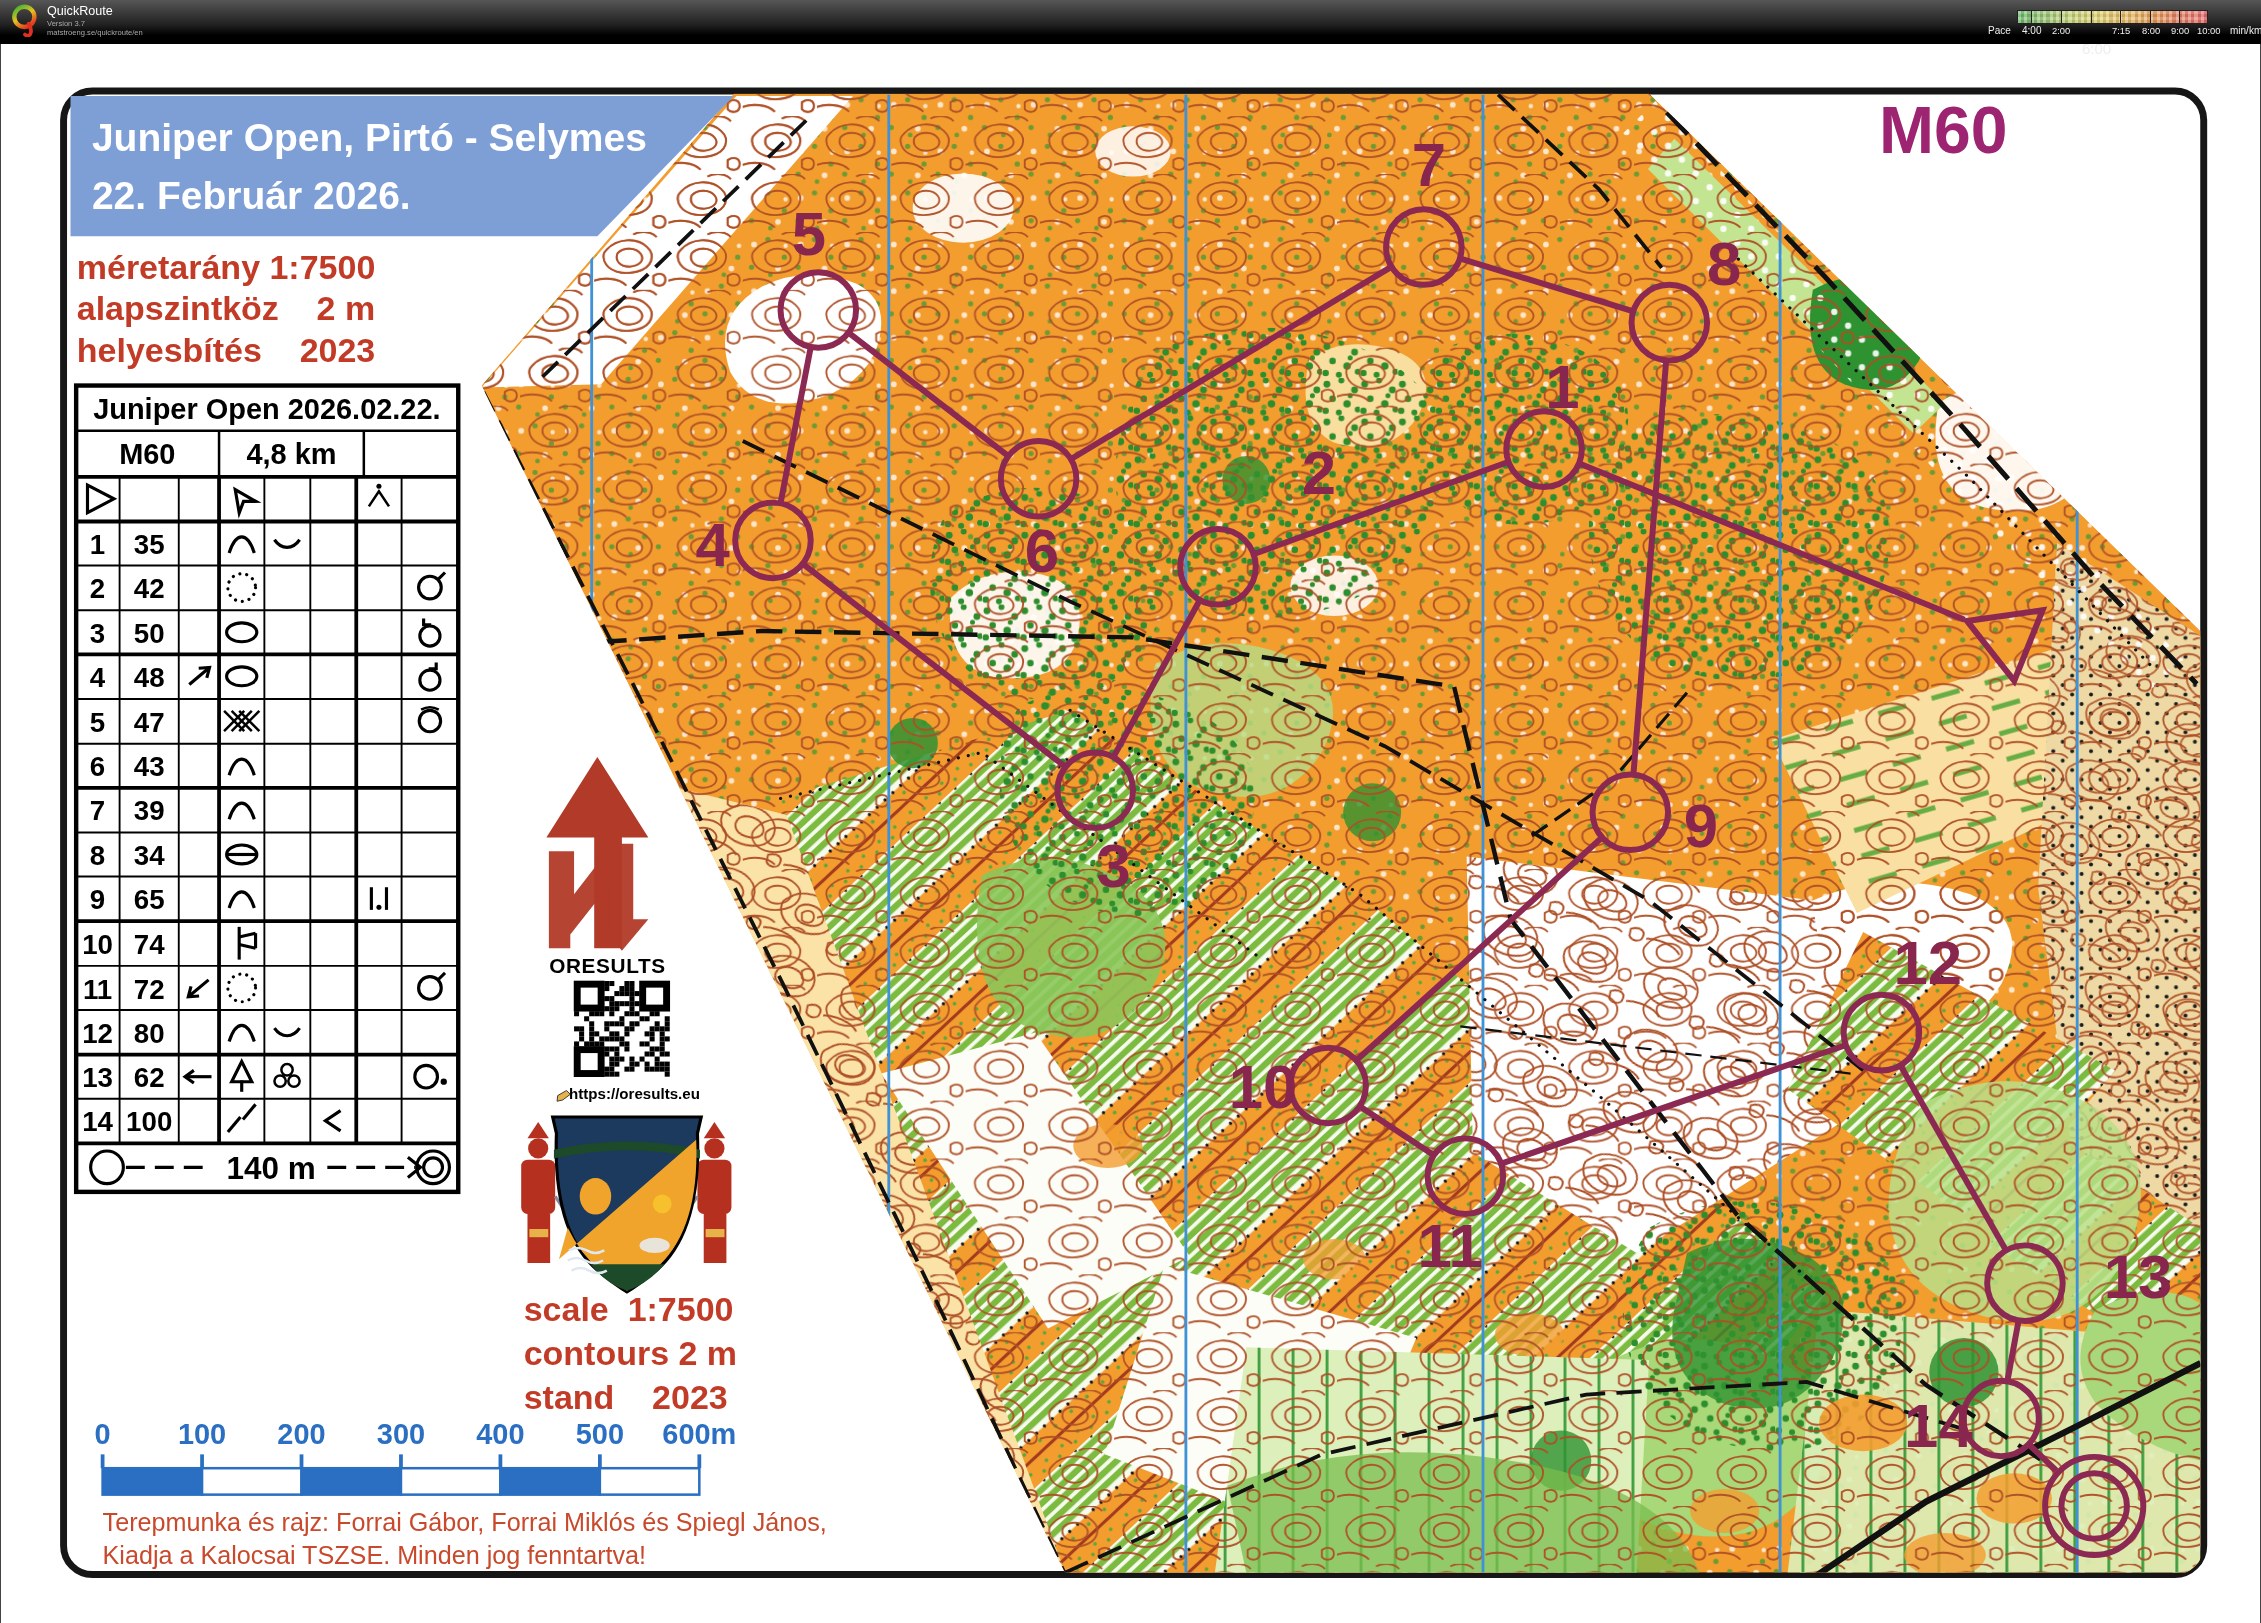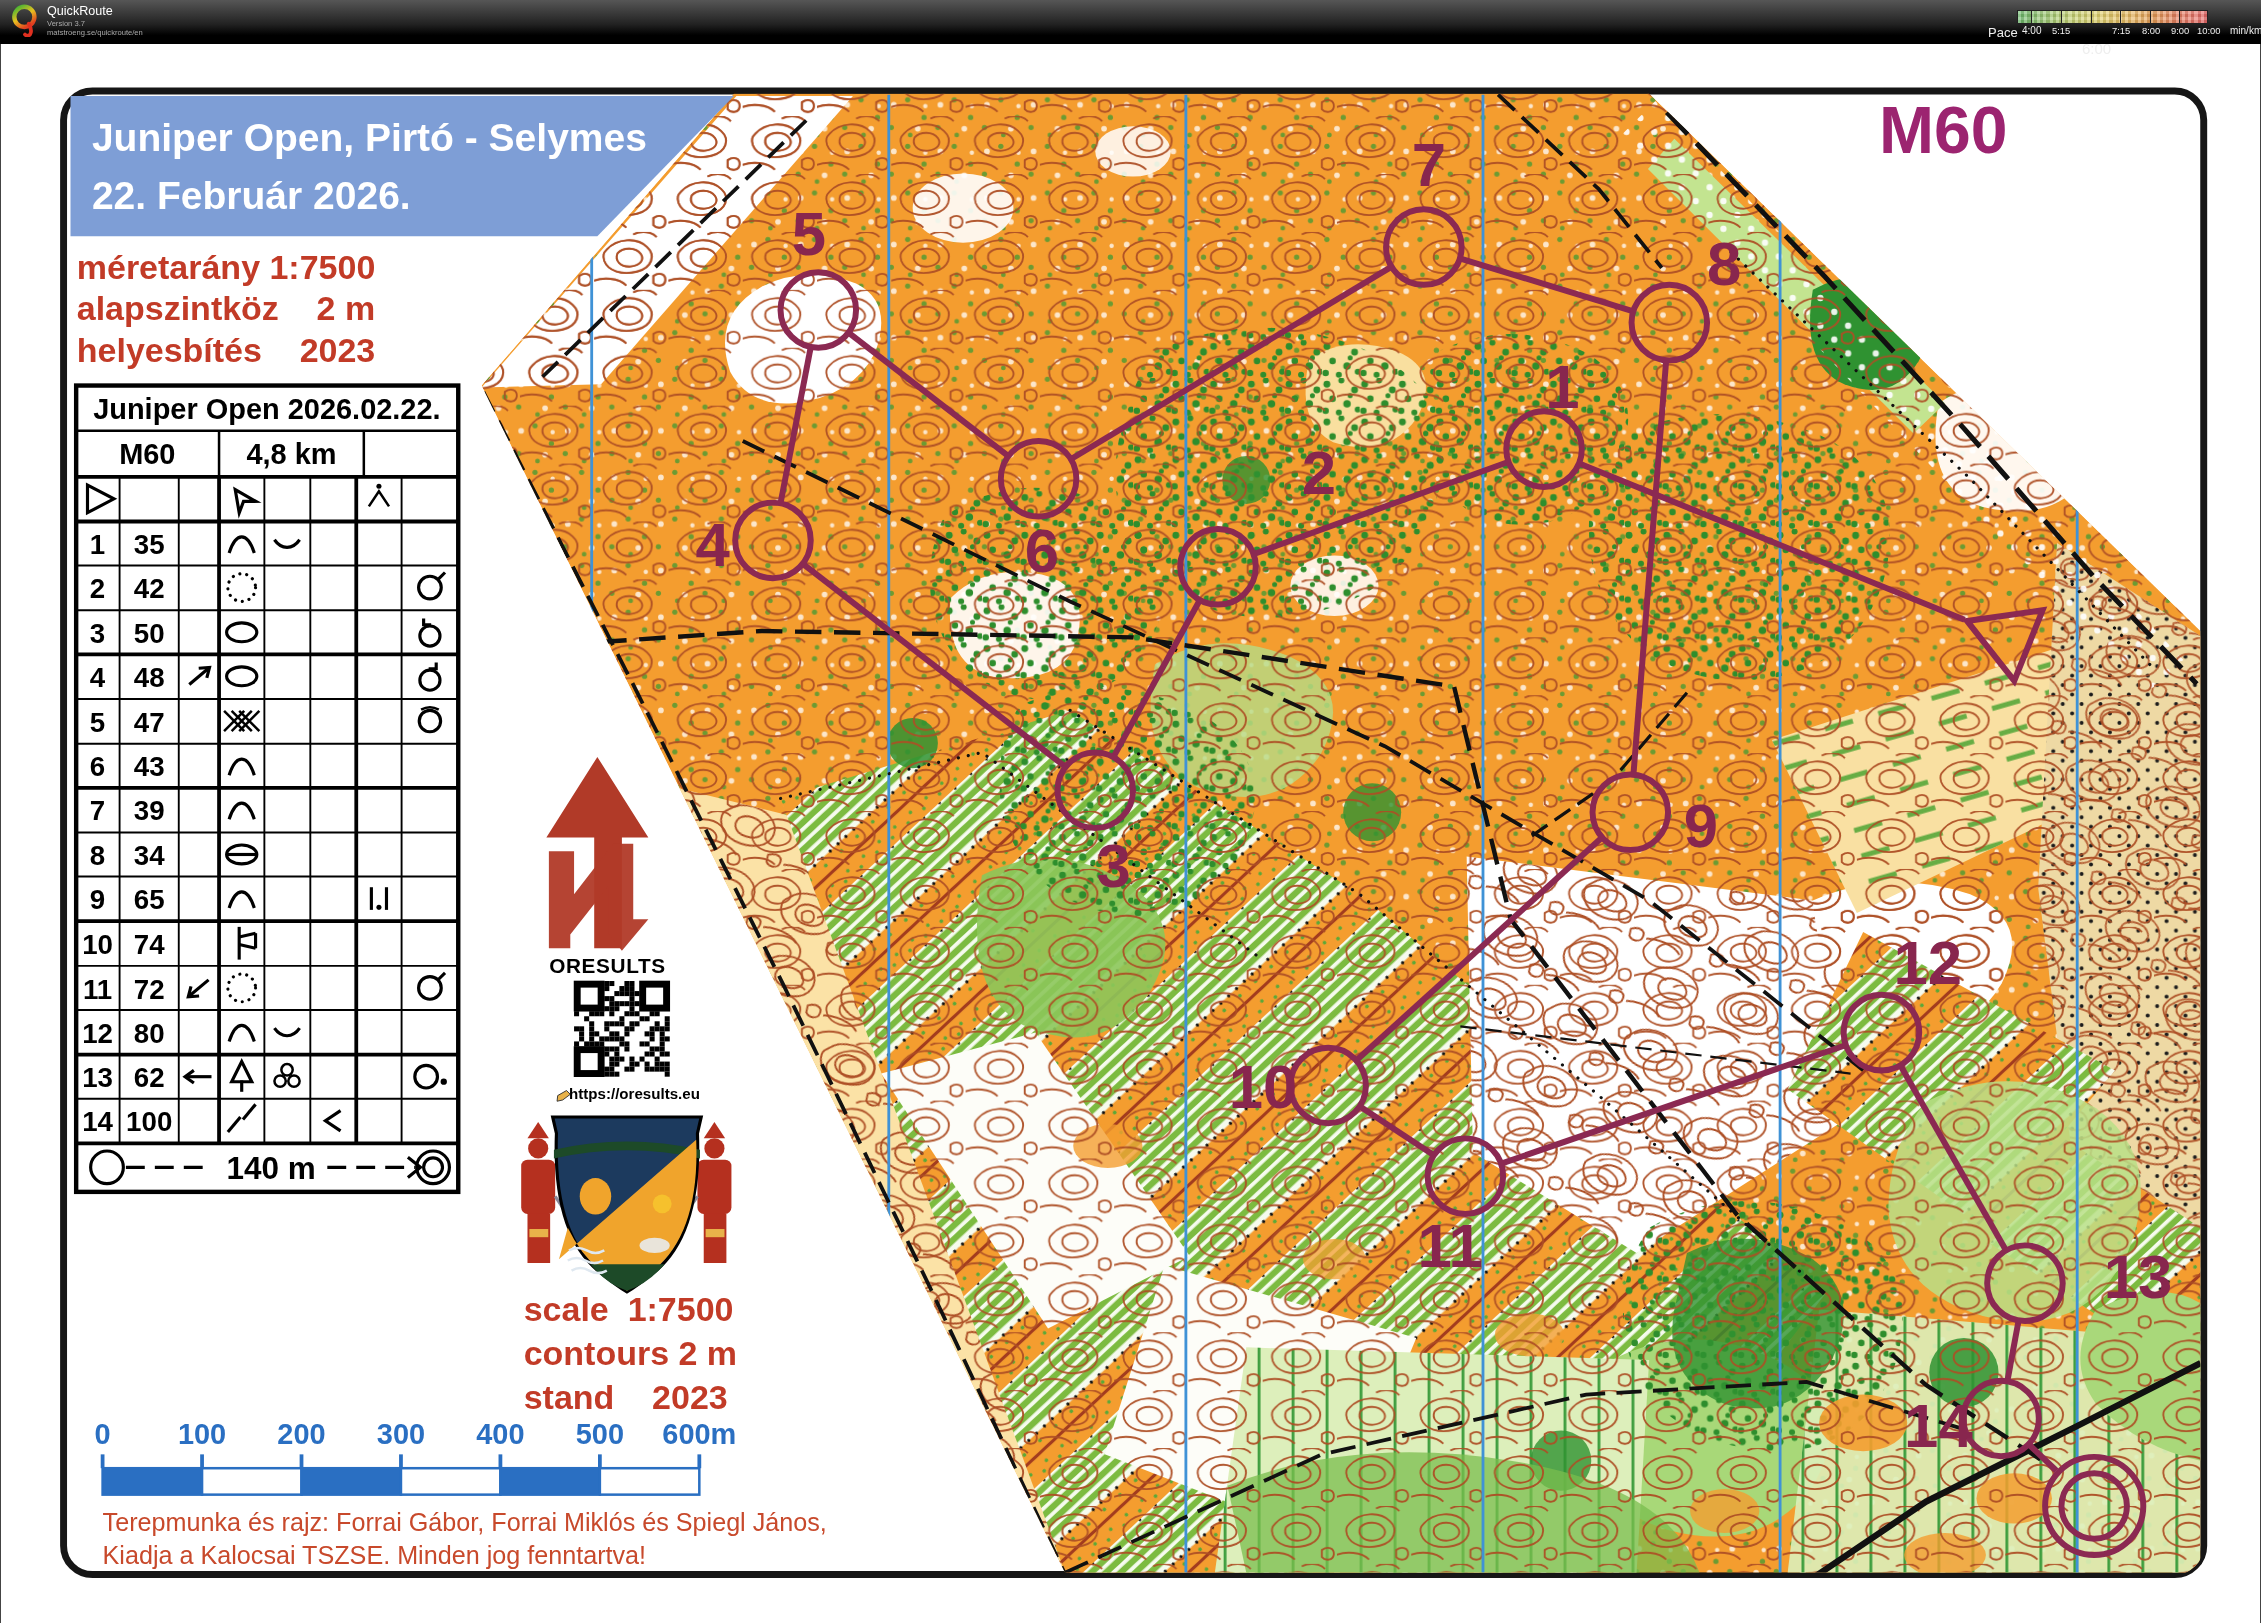--- a/index.html
+++ b/index.html
@@ -690,23 +690,23 @@
 <circle cx="21" cy="22" r="16" fill="none" stroke="url(#qgrad)" stroke-width="7"></circle>
 <path d="M28,33 Q34,44 30,50 Q26,54 22,50" fill="none" stroke="#e03020" stroke-width="6" stroke-linecap="round"></path>
 </svg>
 
 <div style="position:absolute;left:47px;top:3.8px;font-size:12.6px;color:#fff">QuickRoute</div>
 
 <div style="position:absolute;left:47px;top:19px;font-size:7.6px;color:#aaa">Version 3.7</div>
 
 <div style="position:absolute;left:47px;top:28px;font-size:7.6px;color:#aaa">matstroeng.se/quickroute/en</div>
 
-<span style="position:absolute;left:1988px;top:25px;font-size:13px;color:#eee">Pace</span>
+<span style="position:absolute;left:1988px;top:25px;font-size:10px;color:#eee">Pace</span>
 <span style="position:absolute;left:2022px;top:25px;font-size:10px;color:#eee">4:00</span>
-    <span style="position:absolute;left:2052px;top:25px;font-size:9.4px;color:#eee">5:15</span>
+    <span style="position:absolute;left:2052px;top:25px;font-size:9.4px;color:#eee">2:00</span>
     <span style="position:absolute;left:2082px;top:40px;font-size:15px;color:#eee">6:00</span>
     <span style="position:absolute;left:2112px;top:25px;font-size:9.4px;color:#eee">7:15</span>
     <span style="position:absolute;left:2142px;top:25px;font-size:9.4px;color:#eee">8:00</span>
     <span style="position:absolute;left:2171px;top:25px;font-size:9.4px;color:#eee">9:00</span>
     <span style="position:absolute;left:2197px;top:25px;font-size:9.4px;color:#eee">10:00</span>
     <span style="position:absolute;left:2230px;top:25px;font-size:10px;color:#eee">min/km</span>
 
 <div style="position:absolute;left:2018px;top:10.7px;width:189px;height:12px;background:linear-gradient(to right,#6cba6c,#9cc873,#c6d272,#e2d26e,#e8bc62,#e89e56,#e87d62,#e86a6a);outline:0.6px solid #222"></div>
 <div style="position:absolute;left:2018px;top:10.7px;width:189px;height:12px;background:repeating-linear-gradient(to right,rgba(255,255,255,.25) 0 3.1px,rgba(0,0,0,.08) 3.1px 6.3px),repeating-linear-gradient(rgba(255,255,255,.18) 0 3.1px,rgba(0,0,0,.05) 3.1px 6.3px)"></div>
 <div style="position:absolute;left:2031px;top:10.7px;width:0.6px;height:12px;background:#222"></div>

